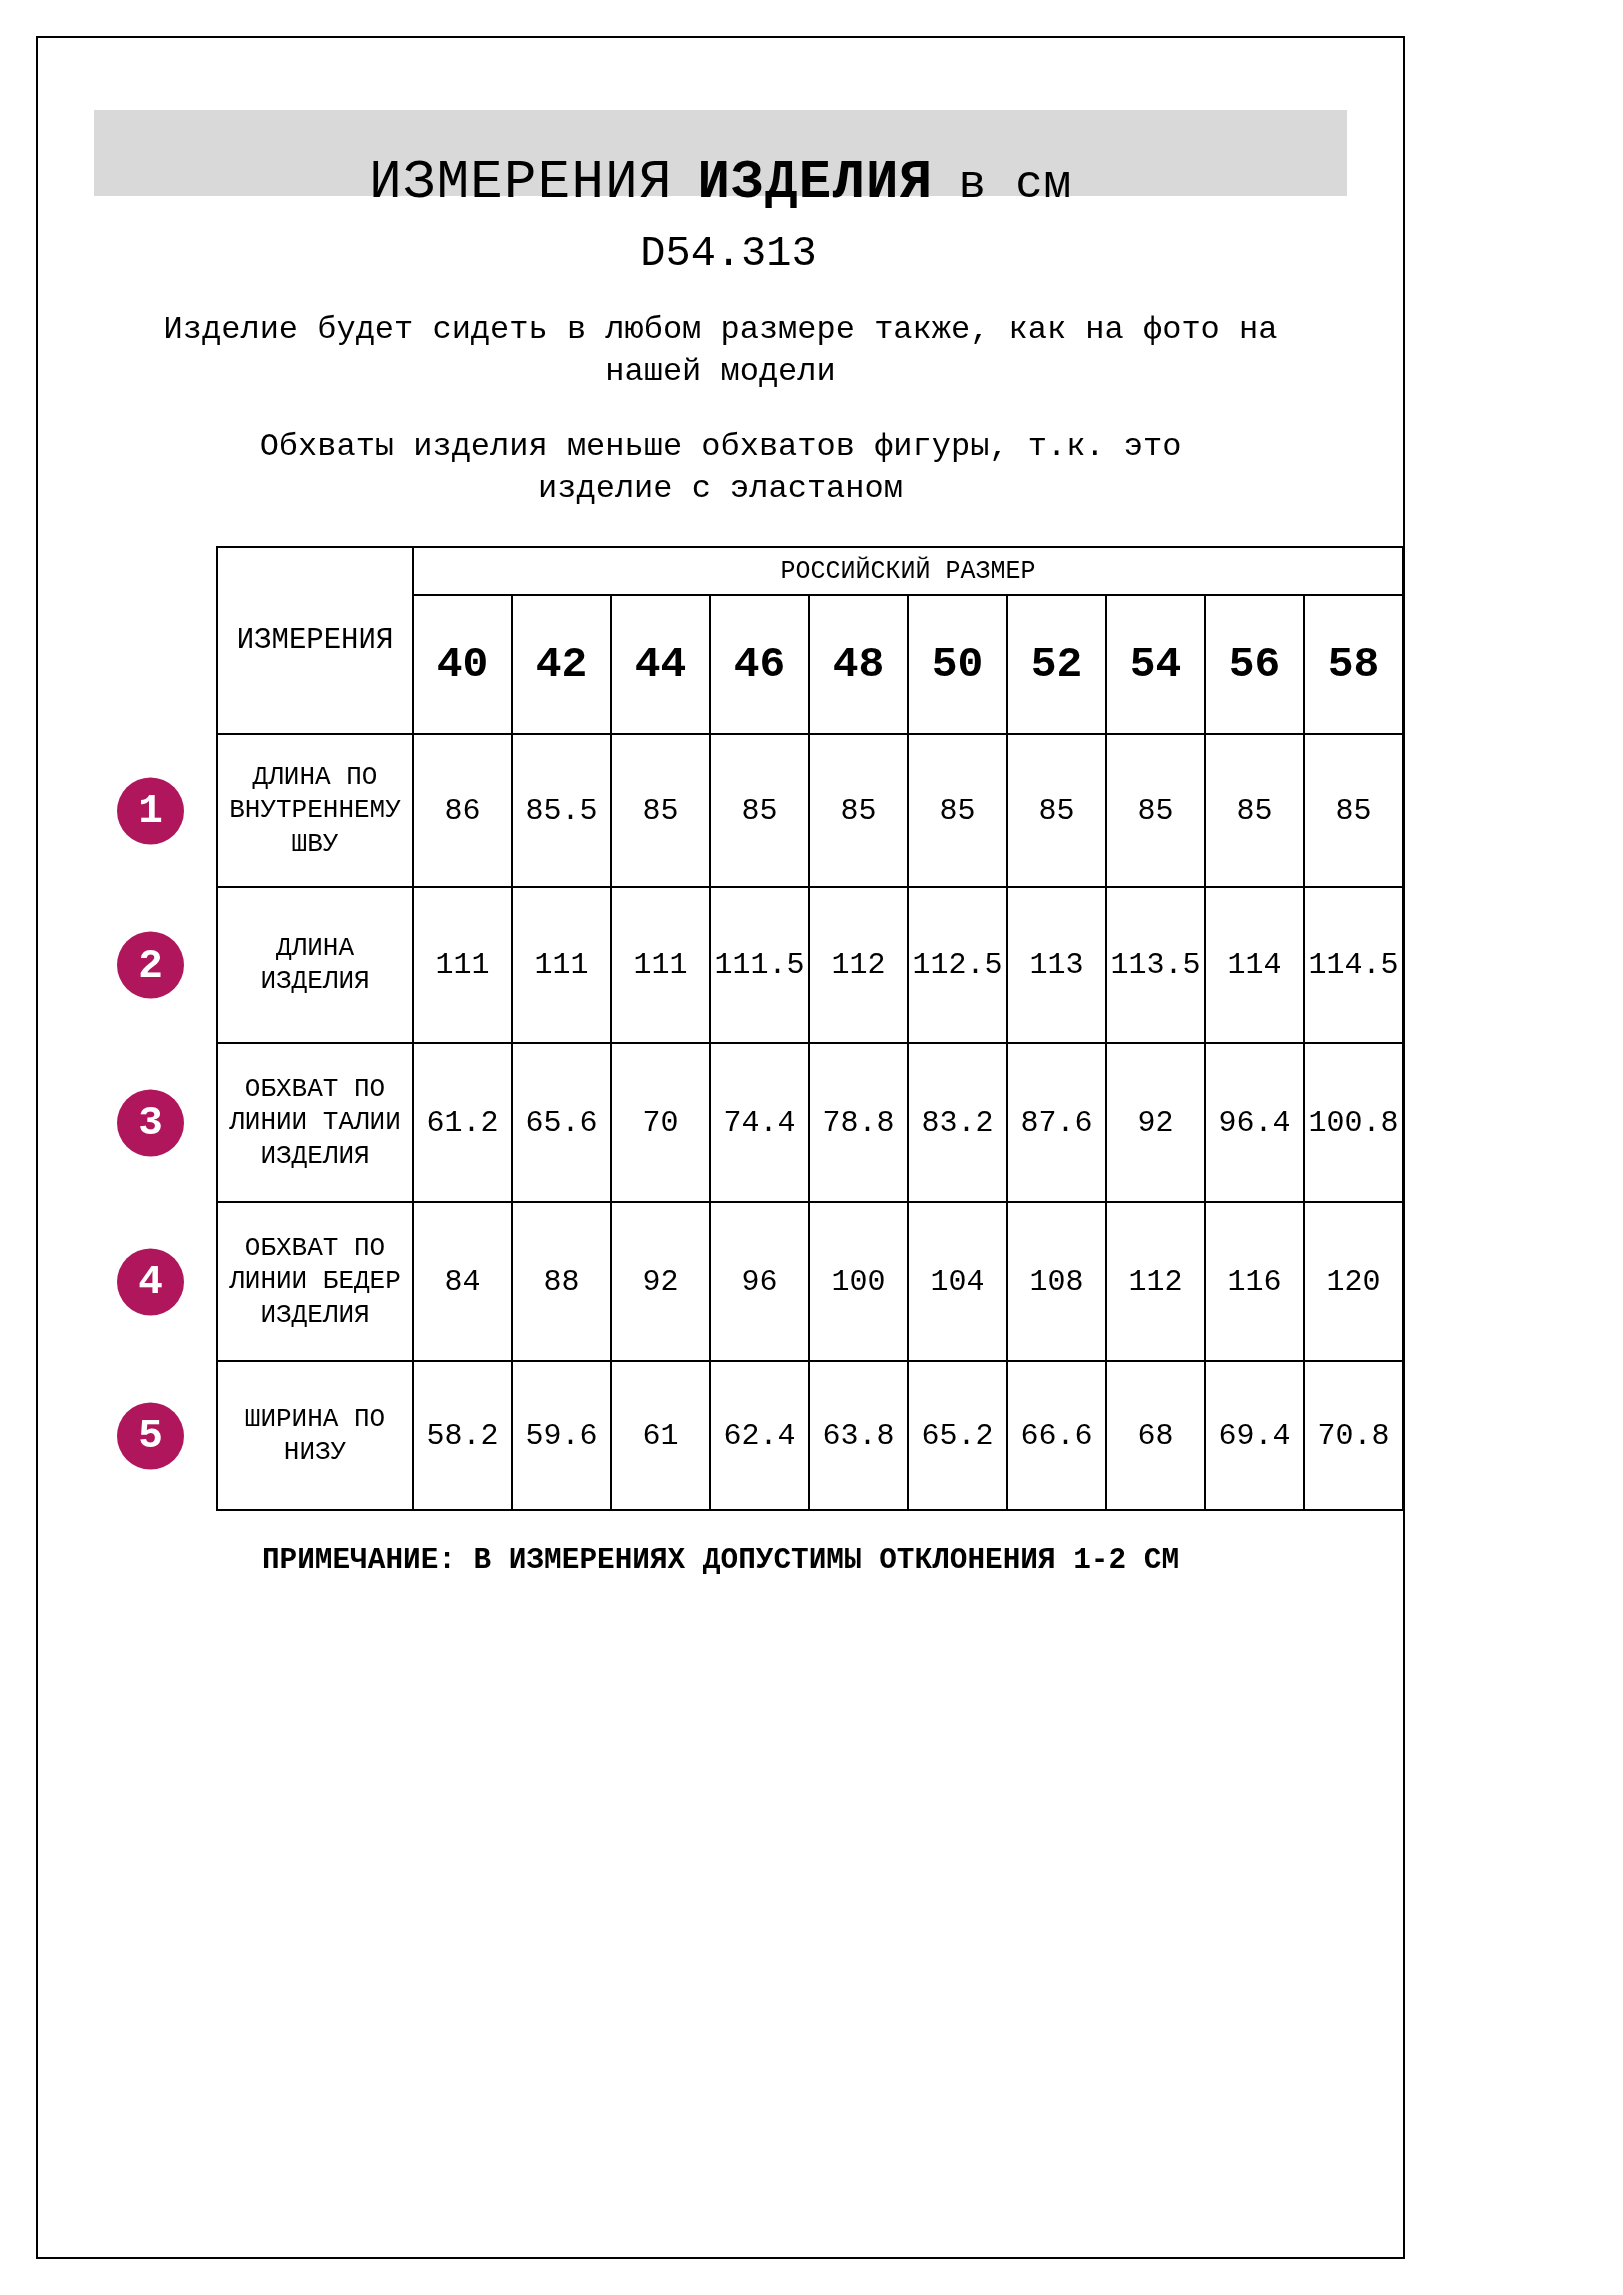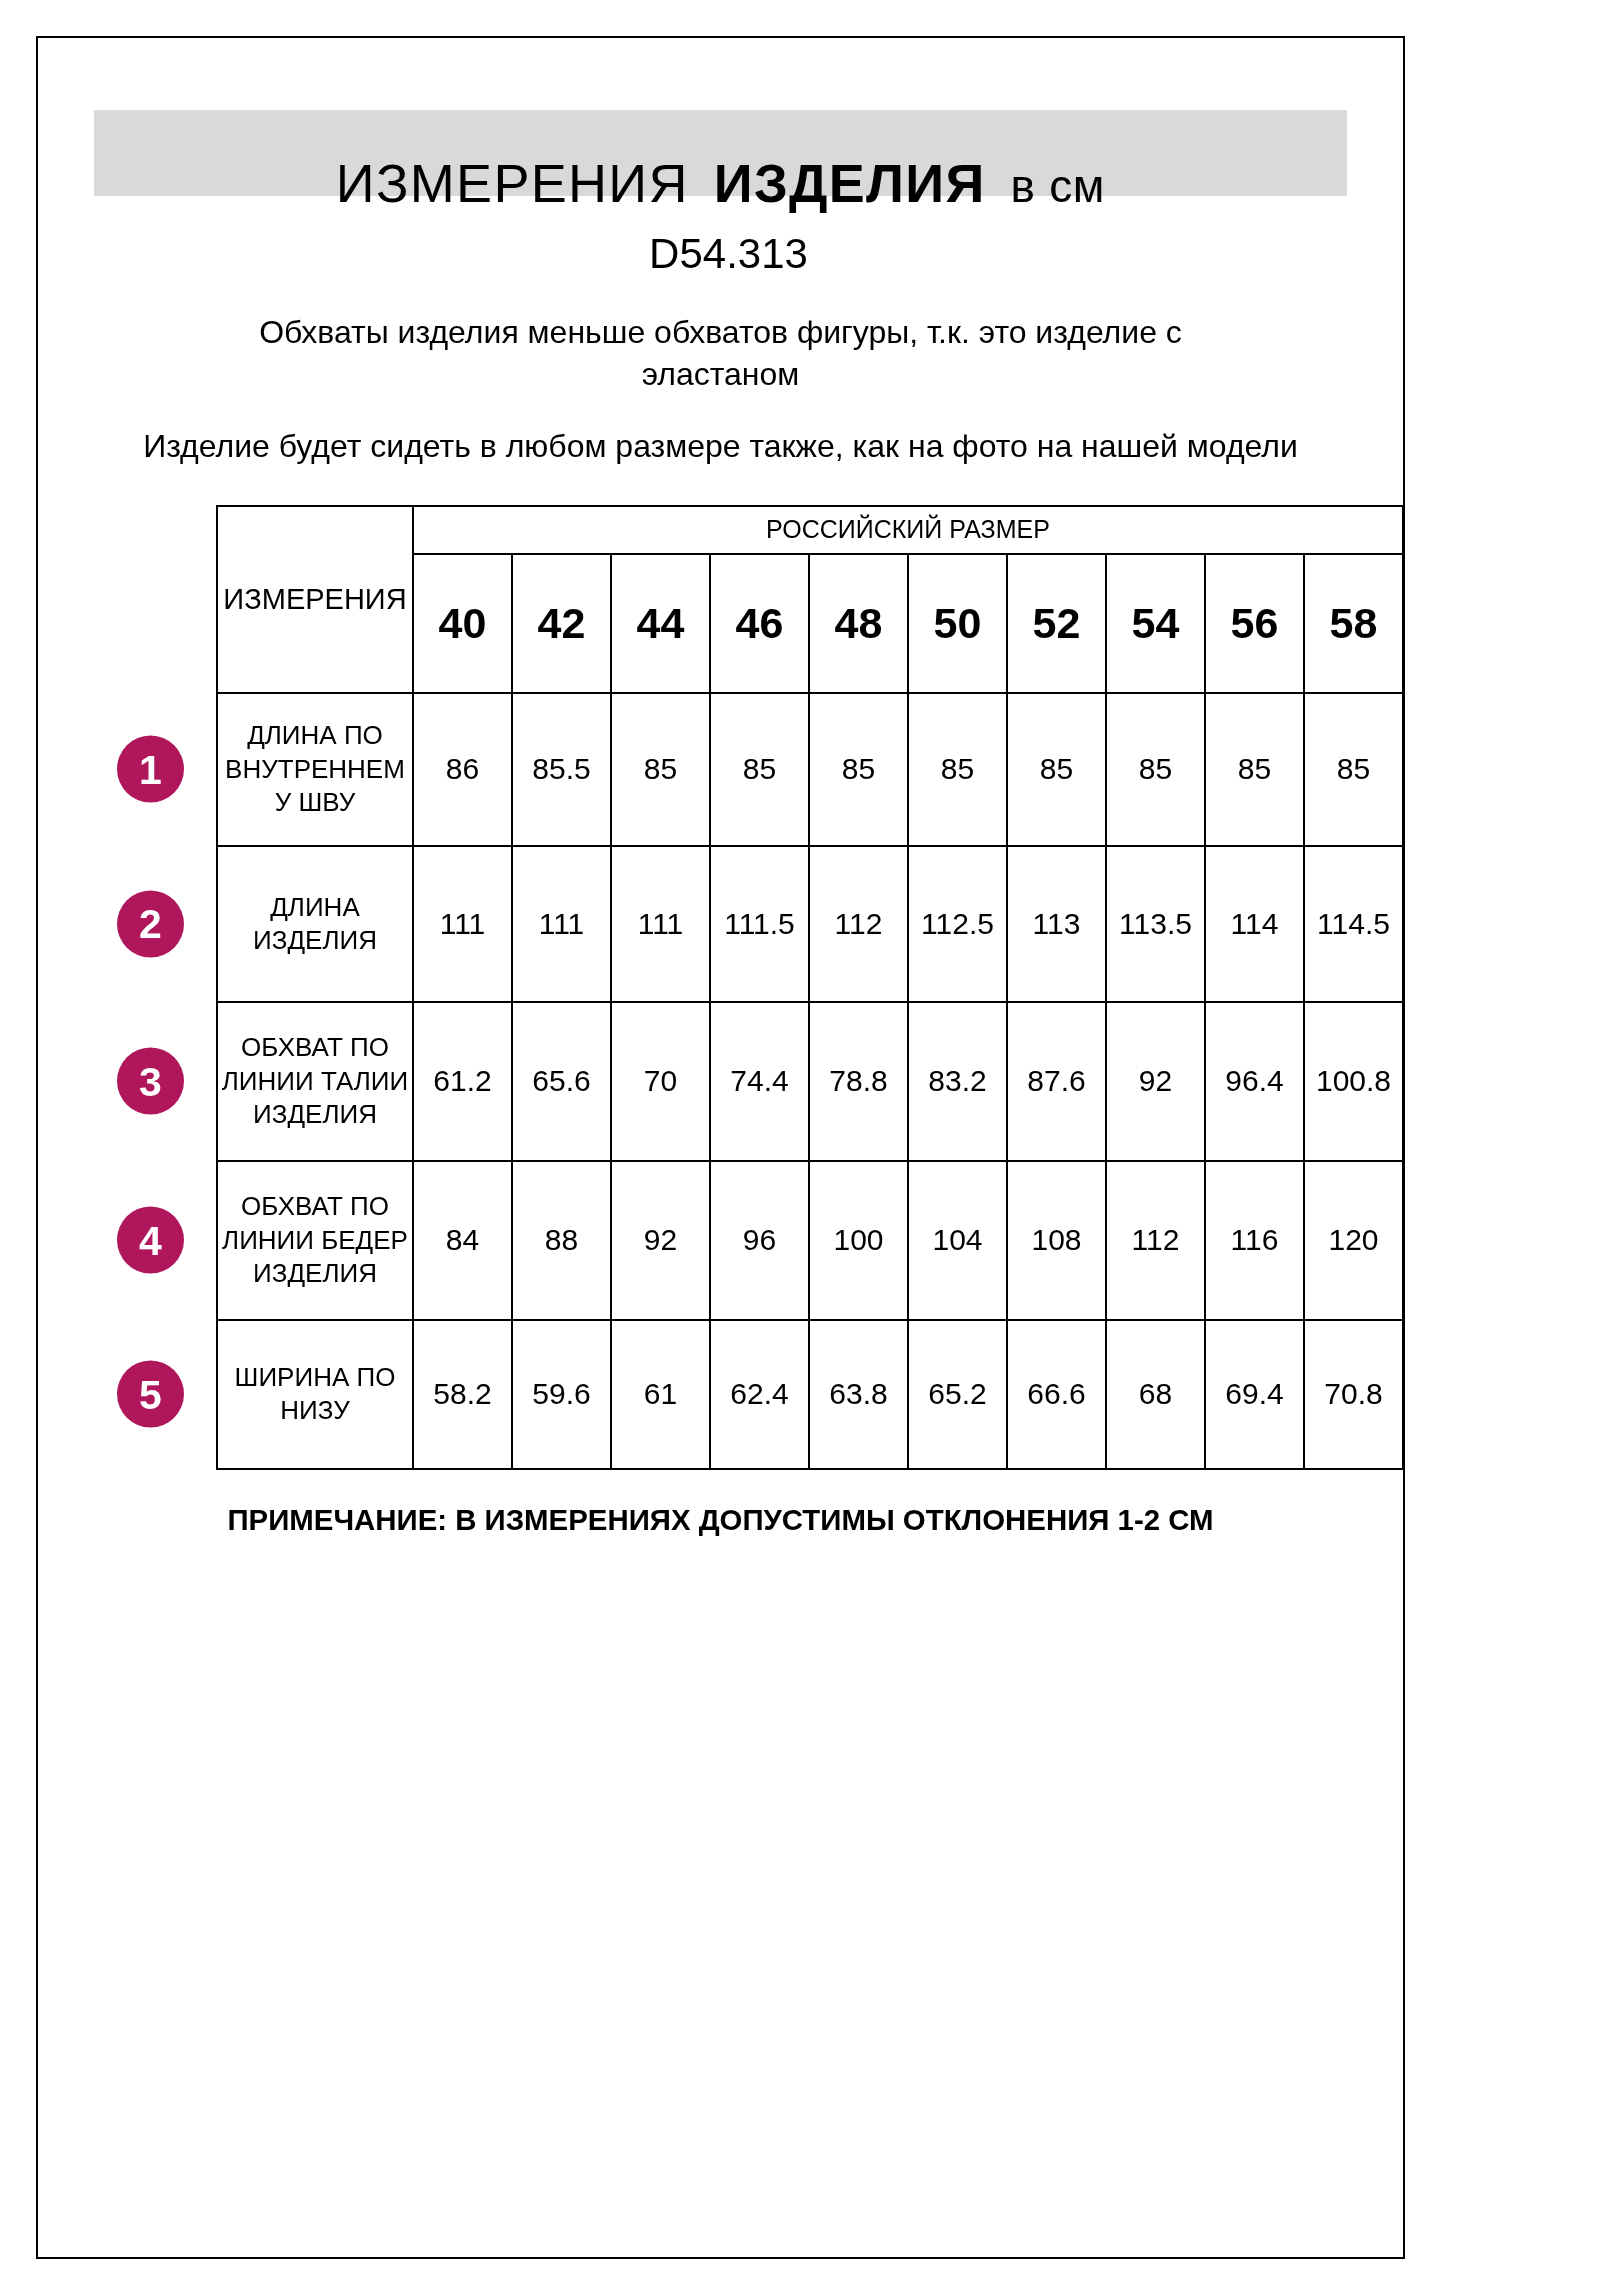--- a/index.html
+++ b/index.html
@@ -8,20 +8,21 @@
     background: #ffffff;
     font-family: "Liberation Sans", sans-serif;
     color: #000;
   }
   .page {
     position: relative;
     width: 1441px;
     height: 2295px;
     background: #ffffff;
     overflow: hidden;
+    font-family: Liberation Mono, monospace;
   }
   .frame {
     position: absolute;
     left: 36px;
     top: 36px;
     right: 36px;
     bottom: 36px;
     border: 2px solid #000;
   }
   .title-bar {
@@ -133,22 +134,22 @@
   <div class="frame">
 
     <div class="title-bar">
       <span class="title-word1">ИЗМЕРЕНИЯ</span>
       <span class="title-word2">ИЗДЕЛИЯ</span>
       <span class="title-unit">в см</span>
     </div>
 
     <div class="product-code">D54.313</div>
 
+    <p class="para">Изделие будет сидеть в любом размере также, как на фото на нашей модели</p>
     <p class="para second">Обхваты изделия меньше обхватов фигуры, т.к. это изделие с эластаном</p>
-    <p class="para">Изделие будет сидеть в любом размере также, как на фото на нашей модели</p>
 
     <div class="table-wrap">
       <table class="meas">
         <colgroup>
           <col class="label-col">
           <col class="size-col">
             <col class="size-col">
             <col class="size-col">
             <col class="size-col">
             <col class="size-col">

